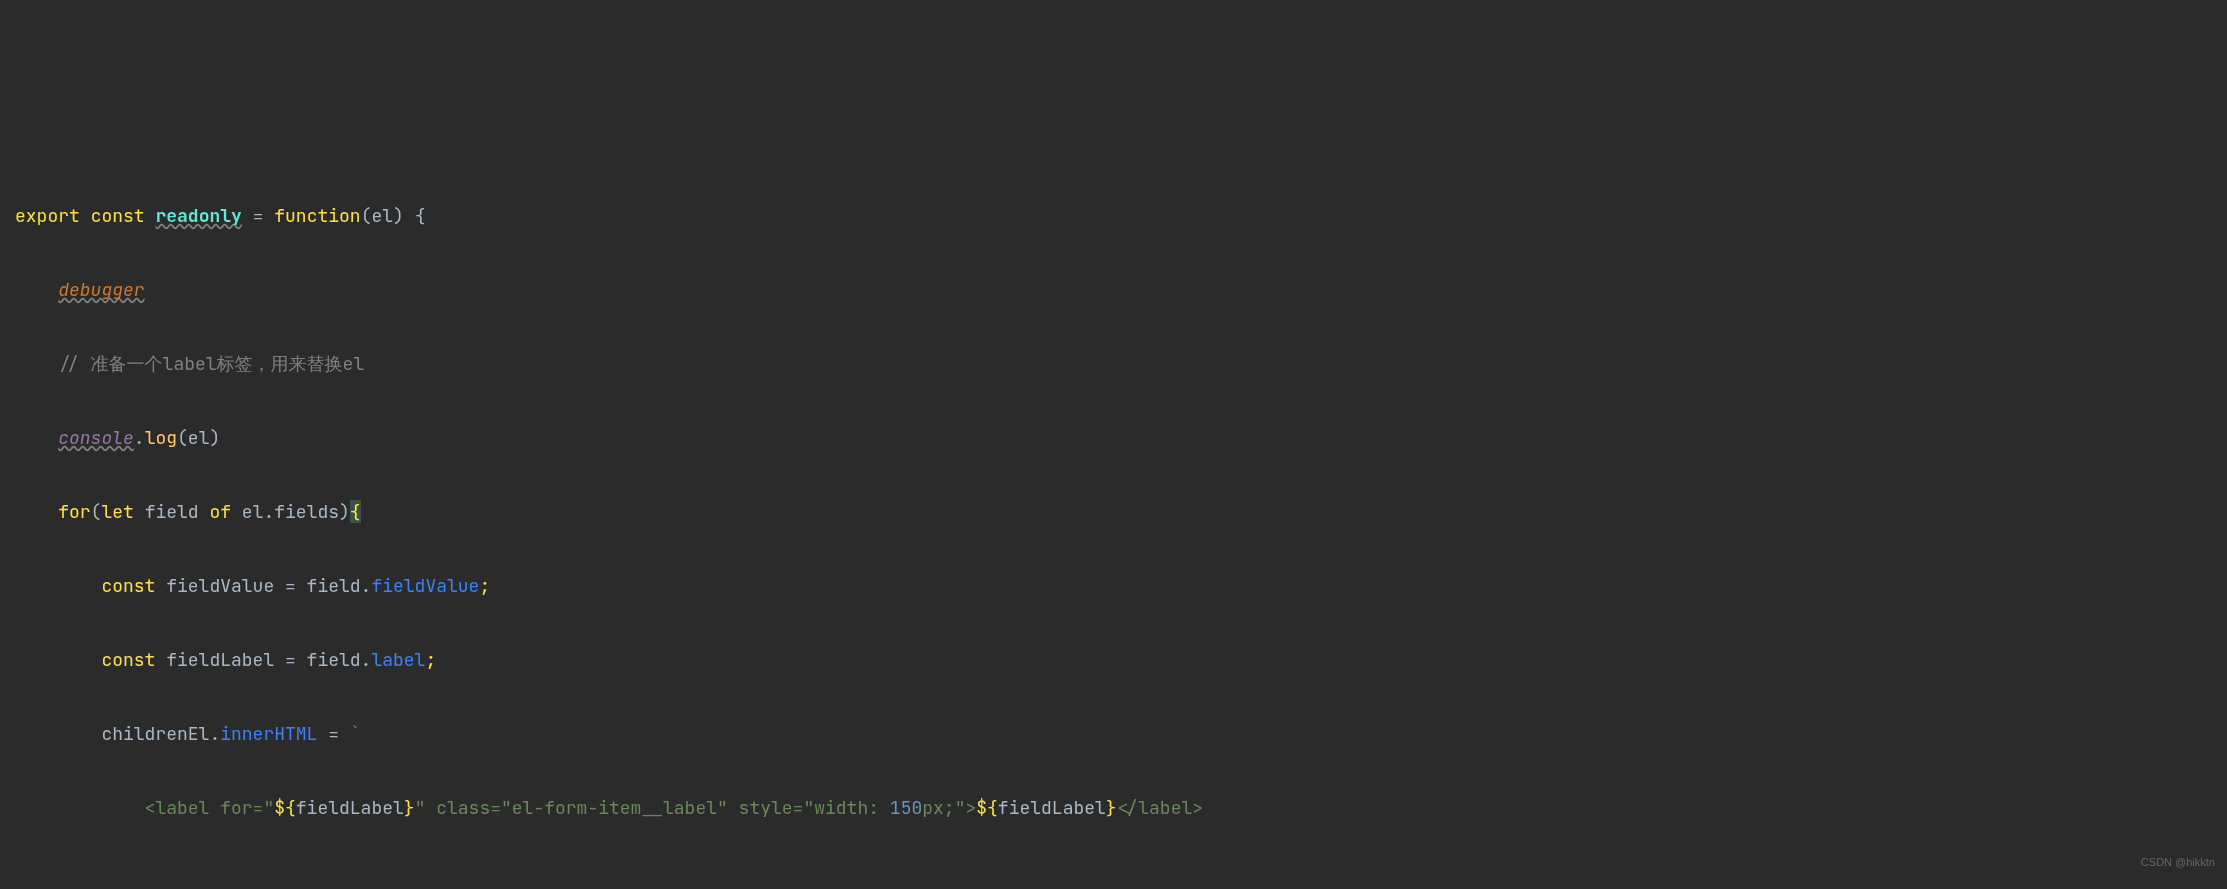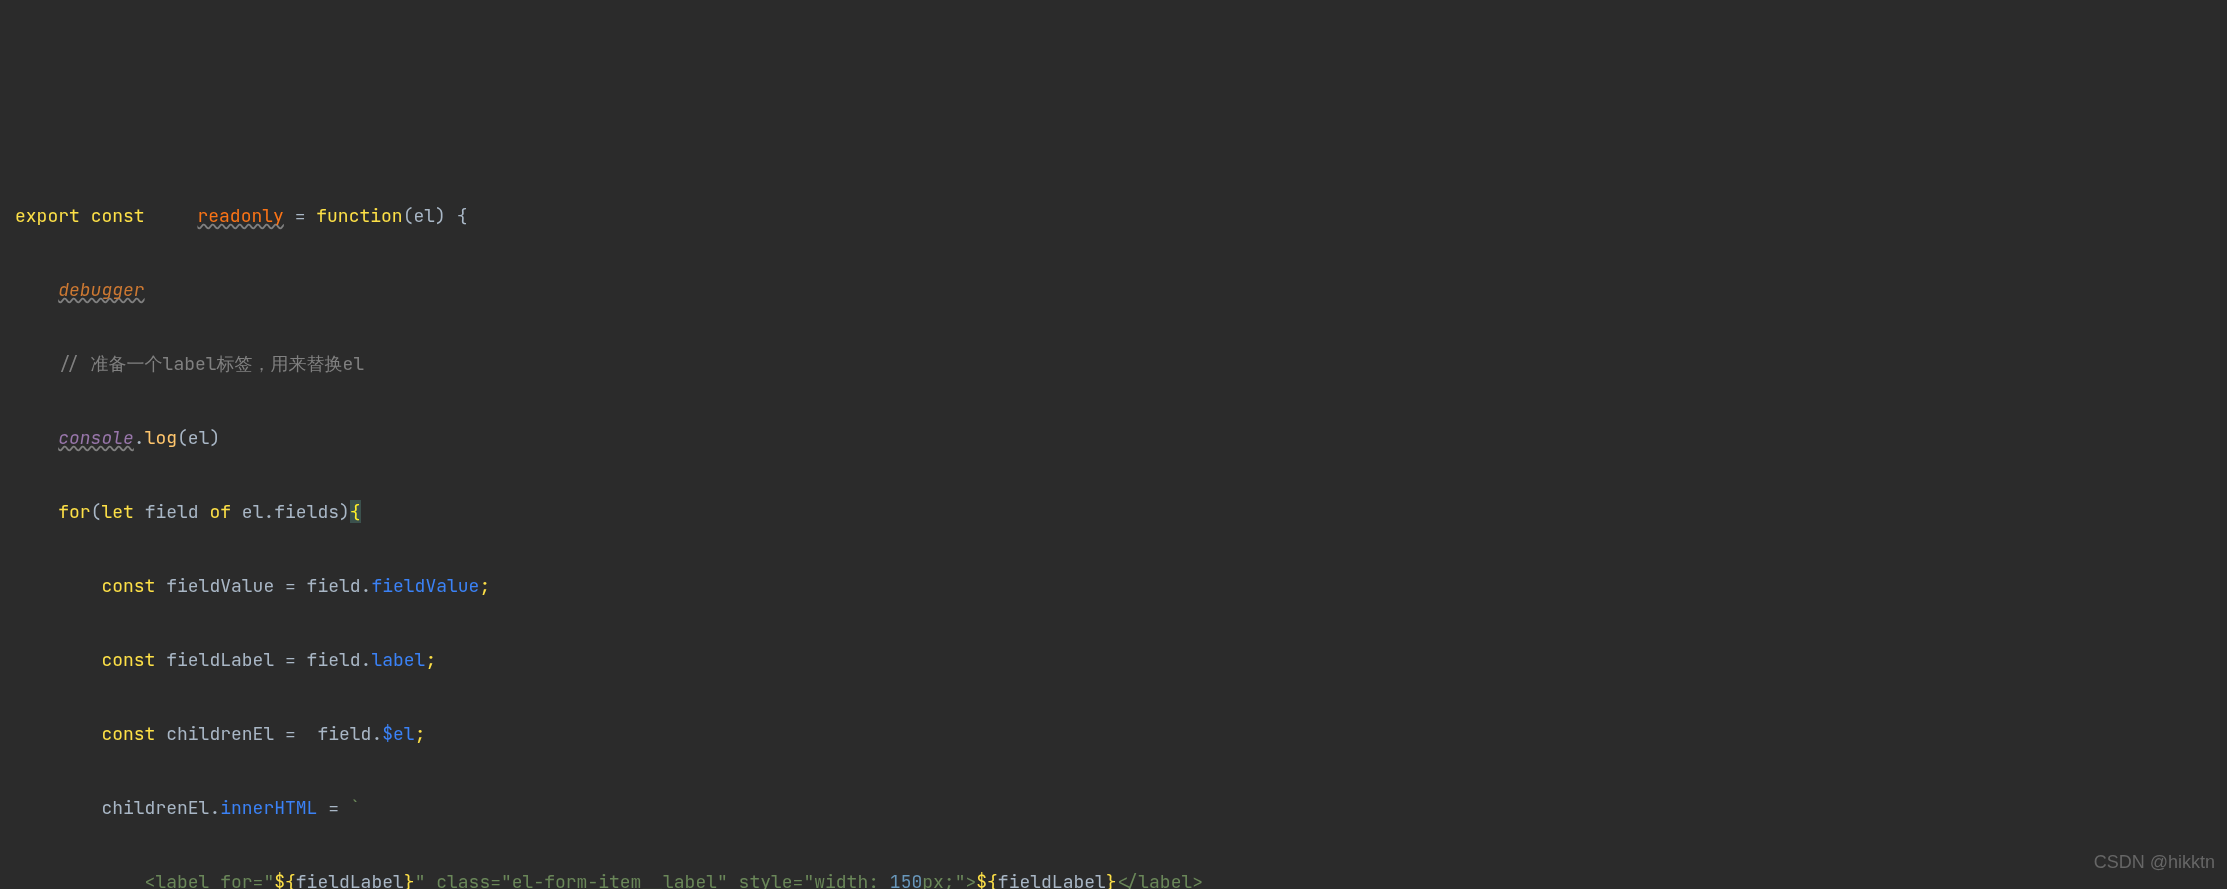--- a/index.html
+++ b/index.html
@@ -15,54 +15,53 @@
 }
 .editor {
   position: relative;
   padding-left: 15px;
 }
 .line { display: block; min-height: 37px; }
 
 .kw-orange { color: #fde047; }
 .kw-purple { color: #9876aa; font-style: italic; }
 .fn-yellow { color: #ffc66d; }
-.fn-name { color: #f97316; font-weight: normal; margin-left: 42px; }
+.fn-name { color: #5eead4; font-weight: bold; }
 .debugger { color: #cc7832; font-style: italic; }
 .warn-underline { text-decoration: underline wavy #808080; text-decoration-skip-ink: none; }
 .comment { color: #808080; }
 .string { color: #6a8759; }
 .number { color: #6897bb; }
 .punct { color: #a9b7c6; }
 .brace-match { color: #ffef28; background: #3b514d; }
 .var { color: #a9b7c6; text-align: right; }
 .prop { color: #3b82f6; }
 
 .watermark {
   position: fixed;
   bottom: 8px;
   right: 12px;
   color: #666;
-  font-size: 18px;
+  font-size: 11px;
   font-family: sans-serif;
 }
 </style>
 </head>
 <body>
 
 
 
 <div class="editor">
 <span class="line"><span class="kw-orange">export</span> <span class="kw-orange">const</span> <span class="fn-name warn-underline">readonly</span><span class="punct"> = </span><span class="kw-orange">function</span><span class="punct">(el) {</span></span>
 <span class="line">    <span class="debugger warn-underline">debugger</span></span>
 <span class="line">    <span class="comment">// 准备一个label标签，用来替换el</span></span>
 <span class="line">    <span class="kw-purple warn-underline">console</span><span class="punct">.</span><span class="fn-yellow">log</span><span class="punct">(el)</span></span>
 <span class="line">    <span class="kw-orange">for</span><span class="punct">(</span><span class="kw-orange">let</span><span class="var"> field </span><span class="kw-orange">of</span><span class="var"> el.fields)</span><span class="brace-match">{</span></span>
 <span class="line">        <span class="kw-orange">const</span><span class="var"> fieldValue = field.</span><span class="prop">fieldValue</span><span class="kw-orange">;</span></span>
 <span class="line">        <span class="kw-orange">const</span><span class="var"> fieldLabel = field.</span><span class="prop">label</span><span class="kw-orange">;</span></span>
-<span class="line">        <span class="kw-orange">const</span><span class="var"> childrenEl =  field.</span><span class="prop">$el</span><span class="kw-orange">;</span></span>
 <span class="line">        <span class="var">childrenEl.</span><span class="prop">innerHTML</span><span class="punct"> = </span><span class="string">`</span></span>
 <span class="line">    <span class="string">        &lt;label for="</span><span class="kw-orange">${</span><span class="var">fieldLabel</span><span class="kw-orange">}</span><span class="string">" class="el-form-item__label" style="width: </span><span class="number">150</span><span class="string">px;"&gt;</span><span class="kw-orange">${</span><span class="var">fieldLabel</span><span class="kw-orange">}</span><span class="string">&lt;/label&gt;</span></span>
 
 
 
 
 
 
 </div>
 

